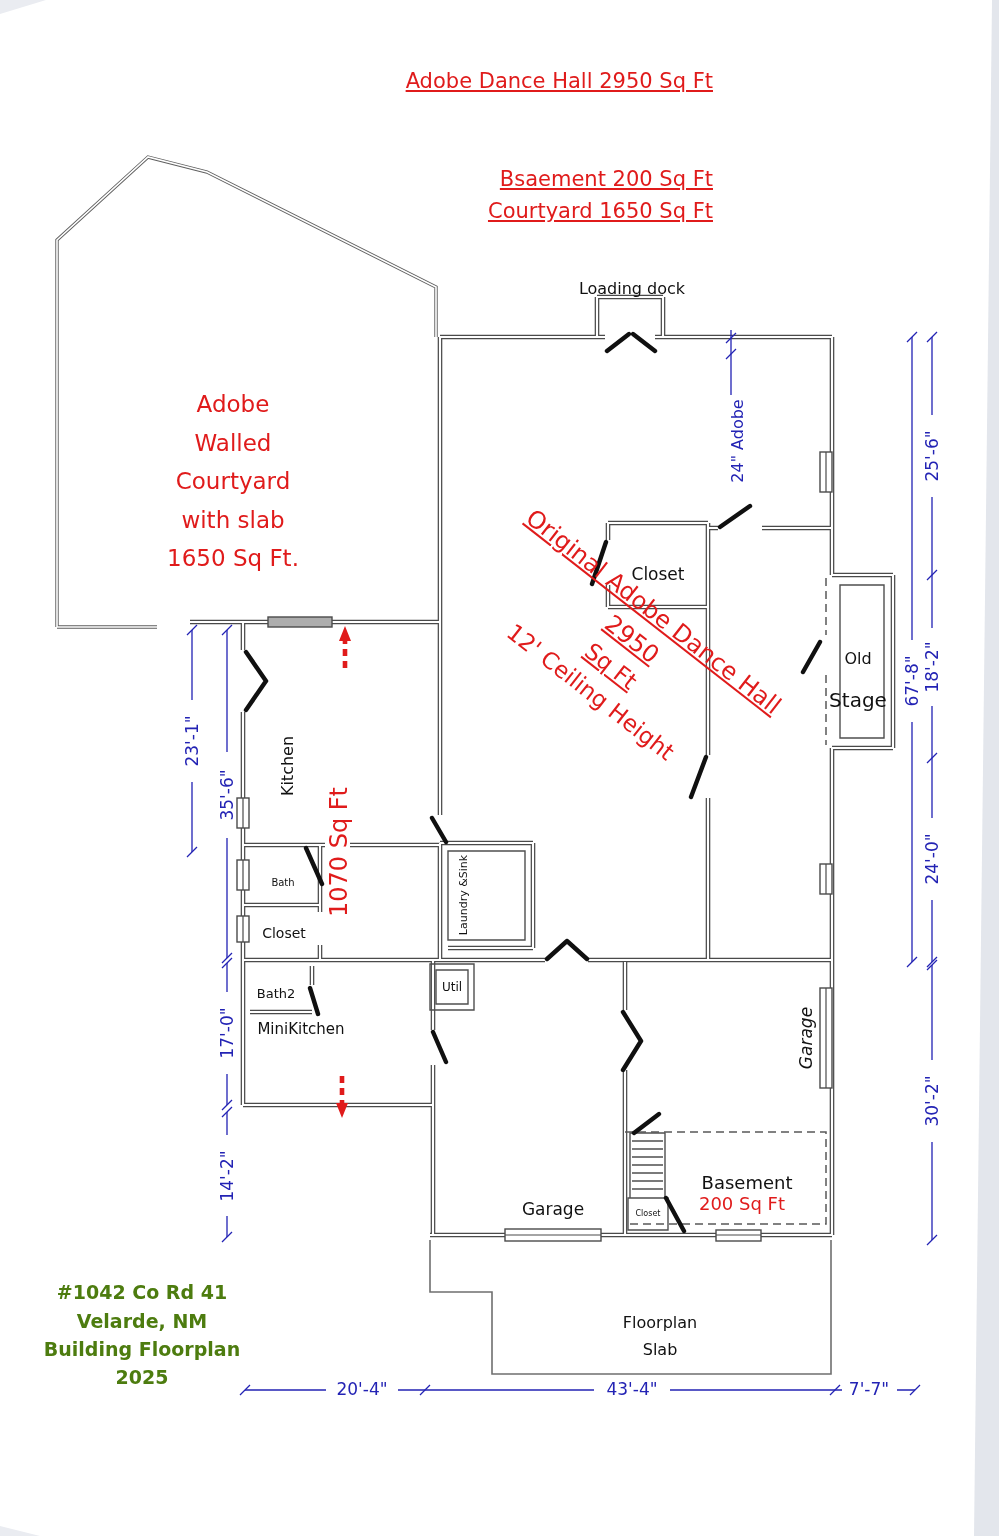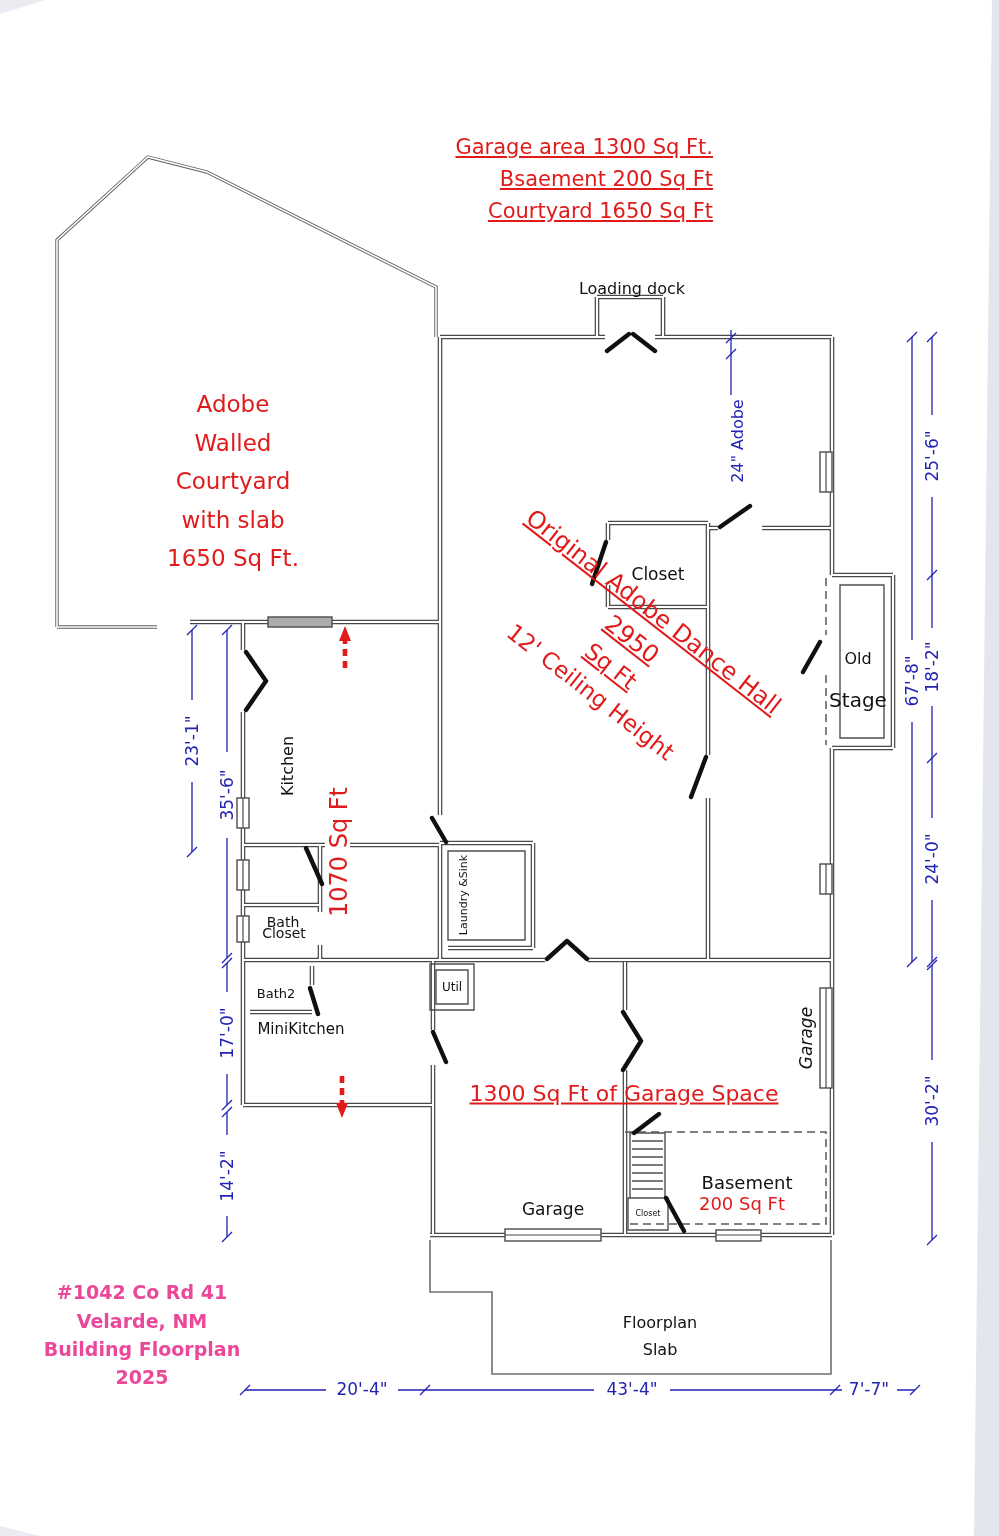--- a/index.html
+++ b/index.html
@@ -20,21 +20,21 @@
   .ra{stroke:#e01b1b;stroke-width:4.6;fill:none;stroke-dasharray:7 5;}
   .rah{fill:#e01b1b;}
   .lbl{position:absolute;transform:translate(-50%,-50%);white-space:nowrap;}
   .v{transform:translate(-50%,-50%) rotate(-90deg);}
   .red{color:#e01b1b;}
   .blu{color:#2323b4;}
   .ul{text-decoration:underline;}
   .tl{position:absolute;right:286px;white-space:nowrap;font-size:21px;color:#e01b1b;
       text-decoration:underline;text-align:right;}
   .addr{position:absolute;transform:translate(-50%,-50%);white-space:nowrap;
-        font-size:19px;font-weight:bold;color:#ec4899;}
+        font-size:19px;font-weight:bold;color:#4d7c0f;}
   #diag{position:absolute;left:622px;top:652px;transform:translate(-50%,-50%) rotate(38deg);
         text-align:center;color:#e01b1b;line-height:1.45;}
   #diag .d1{font-size:24px;text-decoration:underline;}
   #diag .d2{font-size:23px;text-decoration:underline;}
   #diag .d3{font-size:23px;}
 </style>
 </head>
 <body>
 
 <div id="page">
@@ -159,21 +159,21 @@
     <polygon class="rah" points="342,1118 336,1103 348,1103"></polygon>
   </g>
 
   <g>
     <polygon points="999,0 999,1536 974,1536 992,0" fill="#e3e6ec"></polygon>
     <polygon points="0,0 46,0 0,14" fill="#eaecf1"></polygon>
     <polygon points="0,1536 0,1526 40,1536" fill="#eaecf1"></polygon>
   </g>
 </svg>
 
-<div class="tl" style="top:135px">Garage area 1300 Sq Ft.</div>
+<div class="tl" style="top:69px">Adobe Dance Hall 2950 Sq Ft</div>
 <div class="tl" style="top:167px">Bsaement 200 Sq Ft</div>
 <div class="tl" style="top:199px">Courtyard 1650 Sq Ft</div>
 
 <div class="lbl red" style="left:233px;top:404px;font-size:23px">Adobe</div>
 <div class="lbl red" style="left:233px;top:443px;font-size:23px">Walled</div>
 <div class="lbl red" style="left:233px;top:481px;font-size:23px">Courtyard</div>
 <div class="lbl red" style="left:233px;top:520px;font-size:23px">with slab</div>
 <div class="lbl red" style="left:233px;top:558px;font-size:23px">1650 Sq Ft.</div>
 
 <div id="diag">
@@ -182,28 +182,27 @@
   <div class="d3">12' Ceiling Height</div>
 </div>
 
 <div class="lbl" style="left:632px;top:288px;font-size:16px">Loading dock</div>
 <div class="lbl v blu" style="left:737px;top:441px;font-size:16px">24" Adobe</div>
 <div class="lbl" style="left:658px;top:574px;font-size:17px">Closet</div>
 <div class="lbl" style="left:858px;top:658px;font-size:16px">Old</div>
 <div class="lbl" style="left:858px;top:700px;font-size:20px">Stage</div>
 <div class="lbl v" style="left:287px;top:766px;font-size:16px">Kitchen</div>
 <div class="lbl v red" style="left:339px;top:852px;font-size:24px">1070 Sq Ft</div>
-<div class="lbl" style="left:283px;top:922px;font-size:14px">Bath</div>
+<div class="lbl" style="left:283px;top:882px;font-size:10px">Bath</div>
 <div class="lbl" style="left:284px;top:933px;font-size:14px">Closet</div>
 <div class="lbl v" style="left:463px;top:895px;font-size:11px">Laundry &amp;Sink</div>
 <div class="lbl" style="left:276px;top:993px;font-size:13px">Bath2</div>
 <div class="lbl" style="left:301px;top:1029px;font-size:15px">MiniKitchen</div>
 <div class="lbl" style="left:452px;top:987px;font-size:12px">Util</div>
 <div class="lbl v" style="left:806px;top:1038px;font-size:17px;font-style:italic">Garage</div>
-<div class="lbl red ul" style="left:624px;top:1093px;font-size:22px">1300 Sq Ft of Garage Space</div>
 <div class="lbl" style="left:553px;top:1209px;font-size:17px">Garage</div>
 <div class="lbl" style="left:747px;top:1182px;font-size:18px">Basement</div>
 <div class="lbl red" style="left:742px;top:1203px;font-size:18px">200 Sq Ft</div>
 <div class="lbl" style="left:648px;top:1213px;font-size:8px">Closet</div>
 <div class="lbl" style="left:660px;top:1322px;font-size:16px">Floorplan</div>
 <div class="lbl" style="left:660px;top:1349px;font-size:16px">Slab</div>
 
 <div class="lbl v blu" style="left:192px;top:741px;font-size:17px">23'-1"</div>
 <div class="lbl v blu" style="left:227px;top:795px;font-size:17px">35'-6"</div>
 <div class="lbl v blu" style="left:227px;top:1033px;font-size:17px">17'-0"</div>

